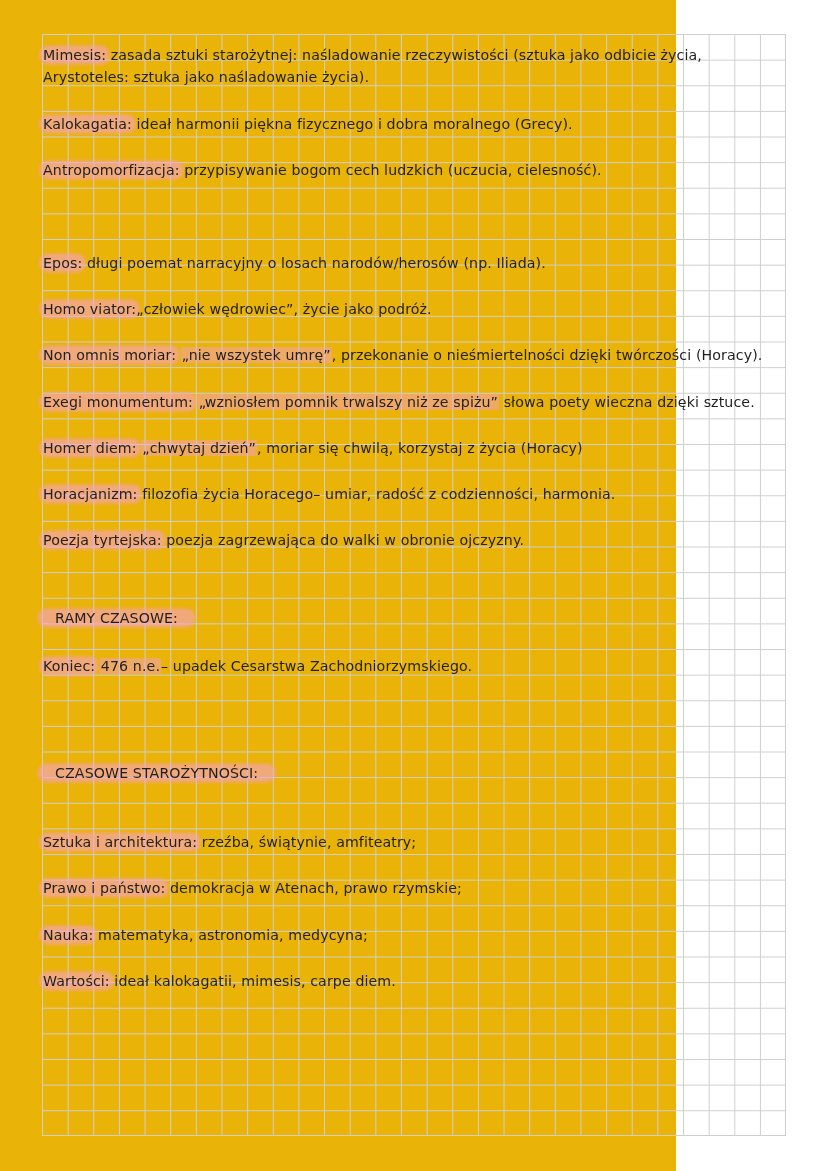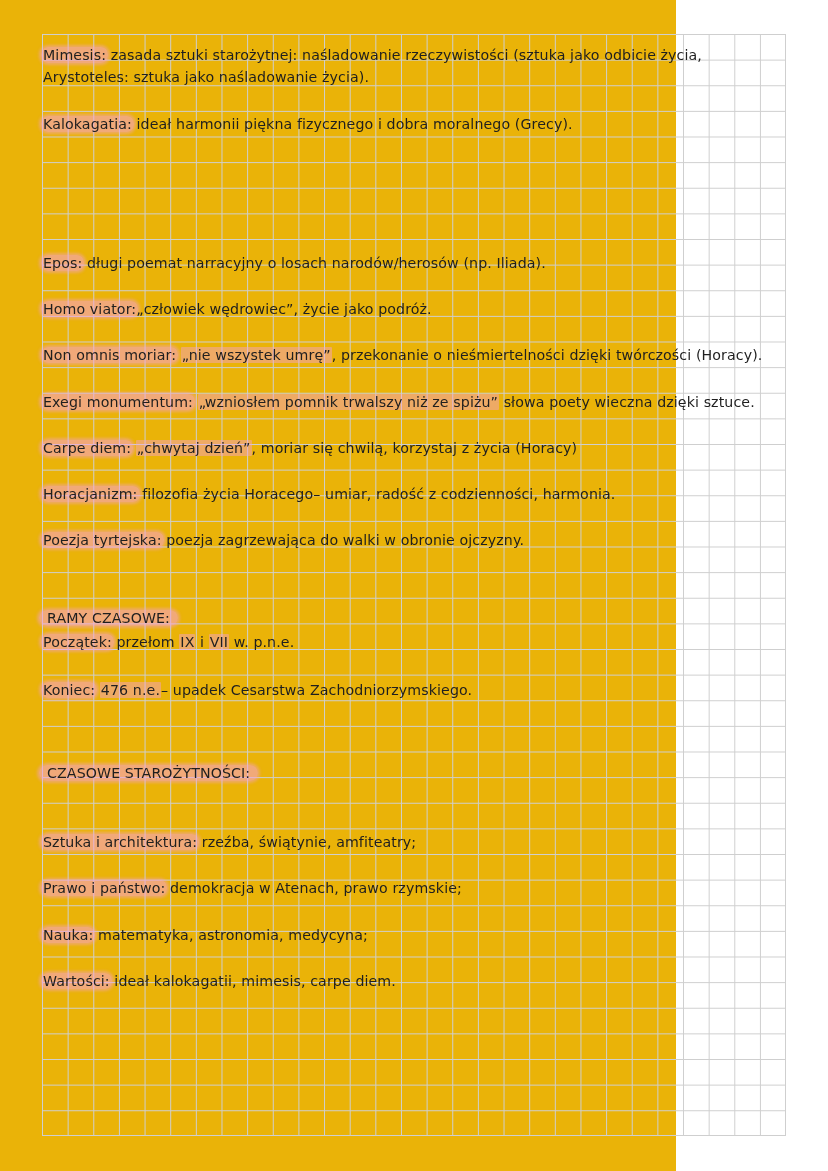--- a/index.html
+++ b/index.html
@@ -10,41 +10,45 @@
           background-image:
             linear-gradient(to right, #cfcfcf 1px, transparent 1px),
             linear-gradient(to bottom, #cfcfcf 1px, transparent 1px);
           background-size:25.65px 25.63px;
           border-right:1px solid #cfcfcf; border-bottom:1px solid #cfcfcf; box-sizing:border-box; }
   .line { position:absolute; left:43px; font-size:14.2px; line-height:20px; white-space:nowrap; letter-spacing:0.1px; }
   .hl { background: rgba(245, 160, 215, 0.55); border-radius:7px; padding:0 2px; margin:0 -2px;
         box-shadow: 0 0 3px 2px rgba(245,160,215,0.45); }
   .hl-inline { background: rgba(245, 160, 215, 0.45); border-radius:1px; padding:0 1px; }
   .heading { font-size:14.2px; }
-  .heading .hl { padding:0 8px; margin:0 -4px; border-radius:9px; }
+  .heading .hl { padding:0 16px; margin:0 -4px; border-radius:9px; }
 </style>
 </head>
 <body>
 
 <div class="page">
   <div class="grid"></div>
 
   <div class="line" style="top:45px">
     <span class="hl">Mimesis:</span>
     <span>zasada sztuki starożytnej: naśladowanie rzeczywistości (sztuka jako odbicie życia,</span>
   </div>
   <div class="line" style="top:67px">
     <span>Arystoteles: sztuka jako naśladowanie życia).</span>
   </div>
 
   <div class="line" style="top:114px">
     <span class="hl">Kalokagatia:</span>
     <span>ideał harmonii piękna fizycznego i dobra moralnego (Grecy).</span>
   </div>
 
+  <div class="line" style="top:160px">
+    <span class="hl">Antropomorfizacja:</span>
+    <span>przypisywanie bogom cech ludzkich (uczucia, cielesność).</span>
+  </div>
 
 
   <div class="line" style="top:253px">
     <span class="hl">Epos:</span>
     <span>długi poemat narracyjny o losach narodów/herosów (np. Iliada).</span>
   </div>
 
   <div class="line" style="top:299px">
     <span class="hl">Homo viator:</span><span>„człowiek wędrowiec”, życie jako podróż.</span>
   </div>
@@ -53,46 +57,38 @@
     <span class="hl">Non omnis moriar:</span>
     <span class="hl-inline">„nie wszystek umrę”</span><span>, przekonanie o nieśmiertelności dzięki twórczości (Horacy).</span>
   </div>
 
   <div class="line" style="top:392px">
     <span class="hl">Exegi monumentum:</span>
     <span class="hl-inline">„wzniosłem pomnik trwalszy niż ze spiżu”</span><span> słowa poety wieczna dzięki sztuce.</span>
   </div>
 
   <div class="line" style="top:438px">
-    <span class="hl">Carpe diem:</span>
+    <span class="hl">Homer diem:</span>
     <span class="hl-inline">„chwytaj dzień”</span><span>, moriar  się chwilą, korzystaj z życia (Horacy)</span>
   </div>
 
   <div class="line" style="top:484px">
     <span class="hl">Horacjanizm:</span>
     <span>filozofia życia Horacego– umiar, radość z codzienności, harmonia.</span>
   </div>
 
   <div class="line" style="top:530px">
     <span class="hl">Poezja tyrtejska:</span>
     <span>poezja zagrzewająca do walki w obronie ojczyzny.</span>
   </div>
 
   <div class="line heading" style="top:608px">
     <span class="hl">RAMY CZASOWE:</span>
   </div>
-  <div class="line" style="top:632px">
-    <span class="hl">Początek:</span>
-    <span>przełom</span>
-    <span class="hl-inline">IX</span>
-    <span>i</span>
-    <span class="hl-inline">VII</span>
-    <span>w. p.n.e.</span>
-  </div>
-  <div class="line" style="top:680px">
+  <div class="line" style="top:656px">
     <span class="hl">Koniec:</span>
     <span class="hl-inline">476 n.e.</span><span>– upadek Cesarstwa Zachodniorzymskiego.</span>
   </div>
 
   <div class="line heading" style="top:763px">
     <span class="hl">CZASOWE STAROŻYTNOŚCI:</span>
   </div>
   <div class="line" style="top:832px">
     <span class="hl">Sztuka i architektura:</span>
     <span>rzeźba, świątynie, amfiteatry;</span>

